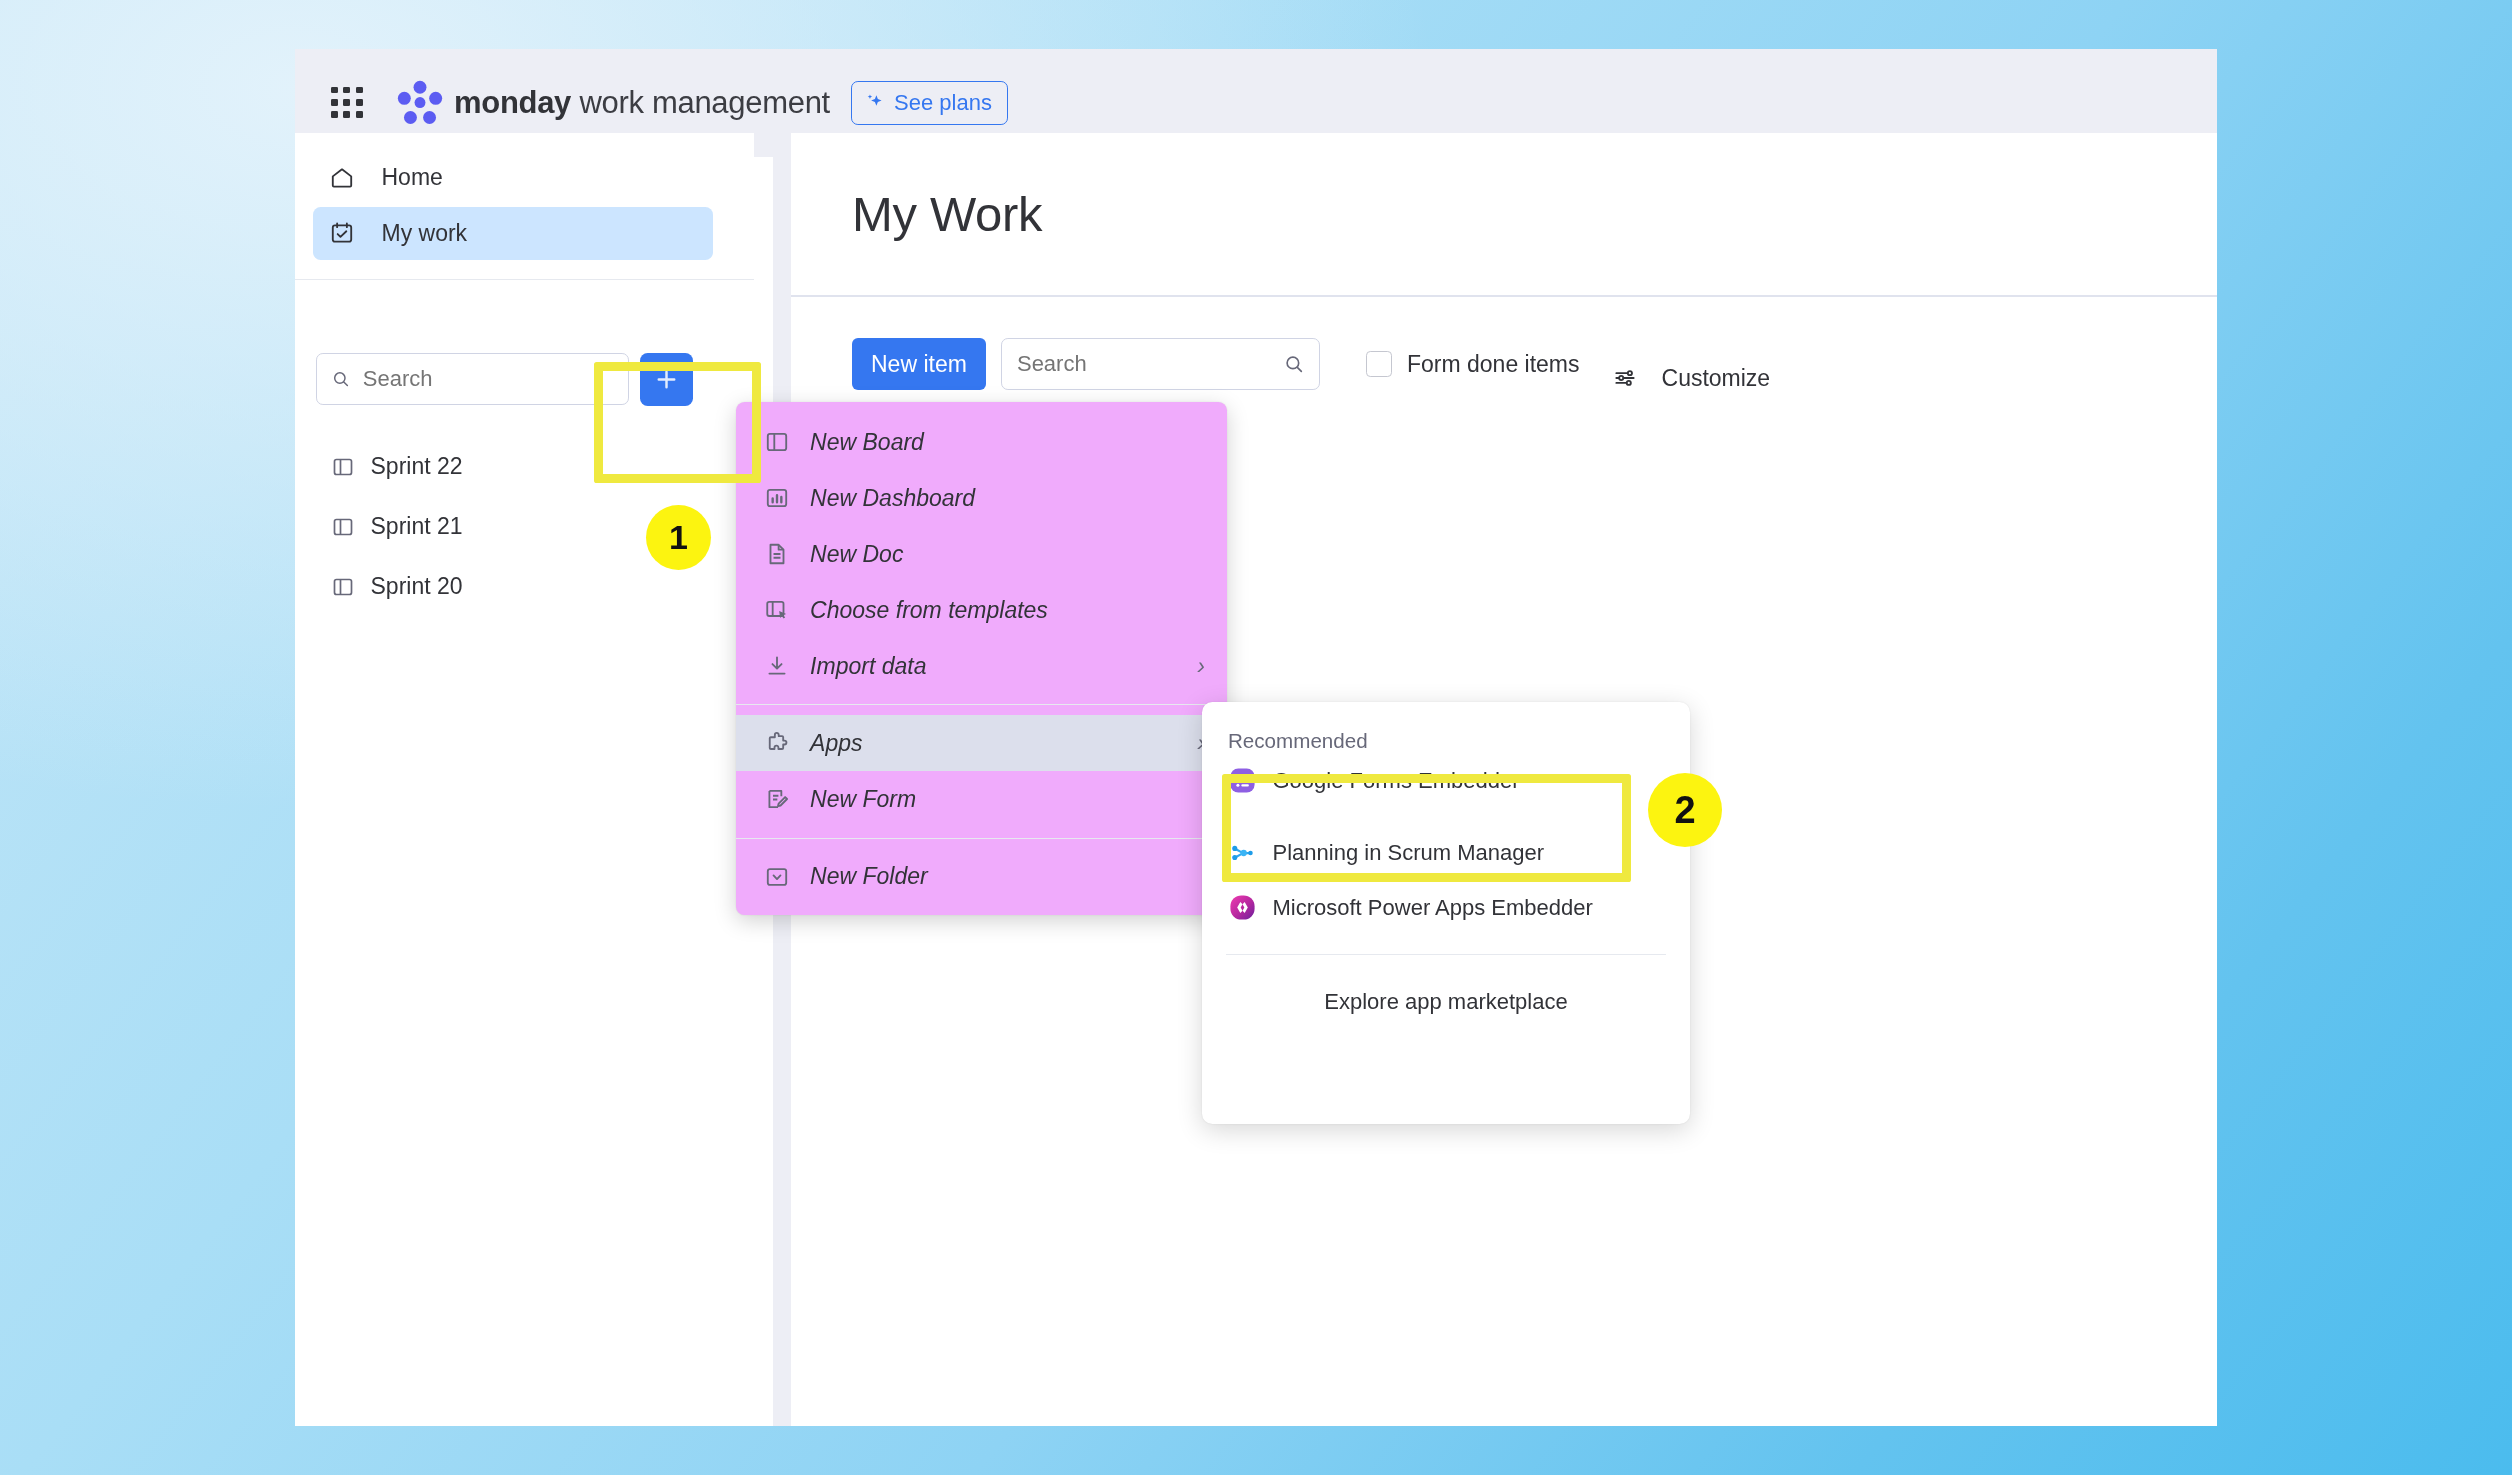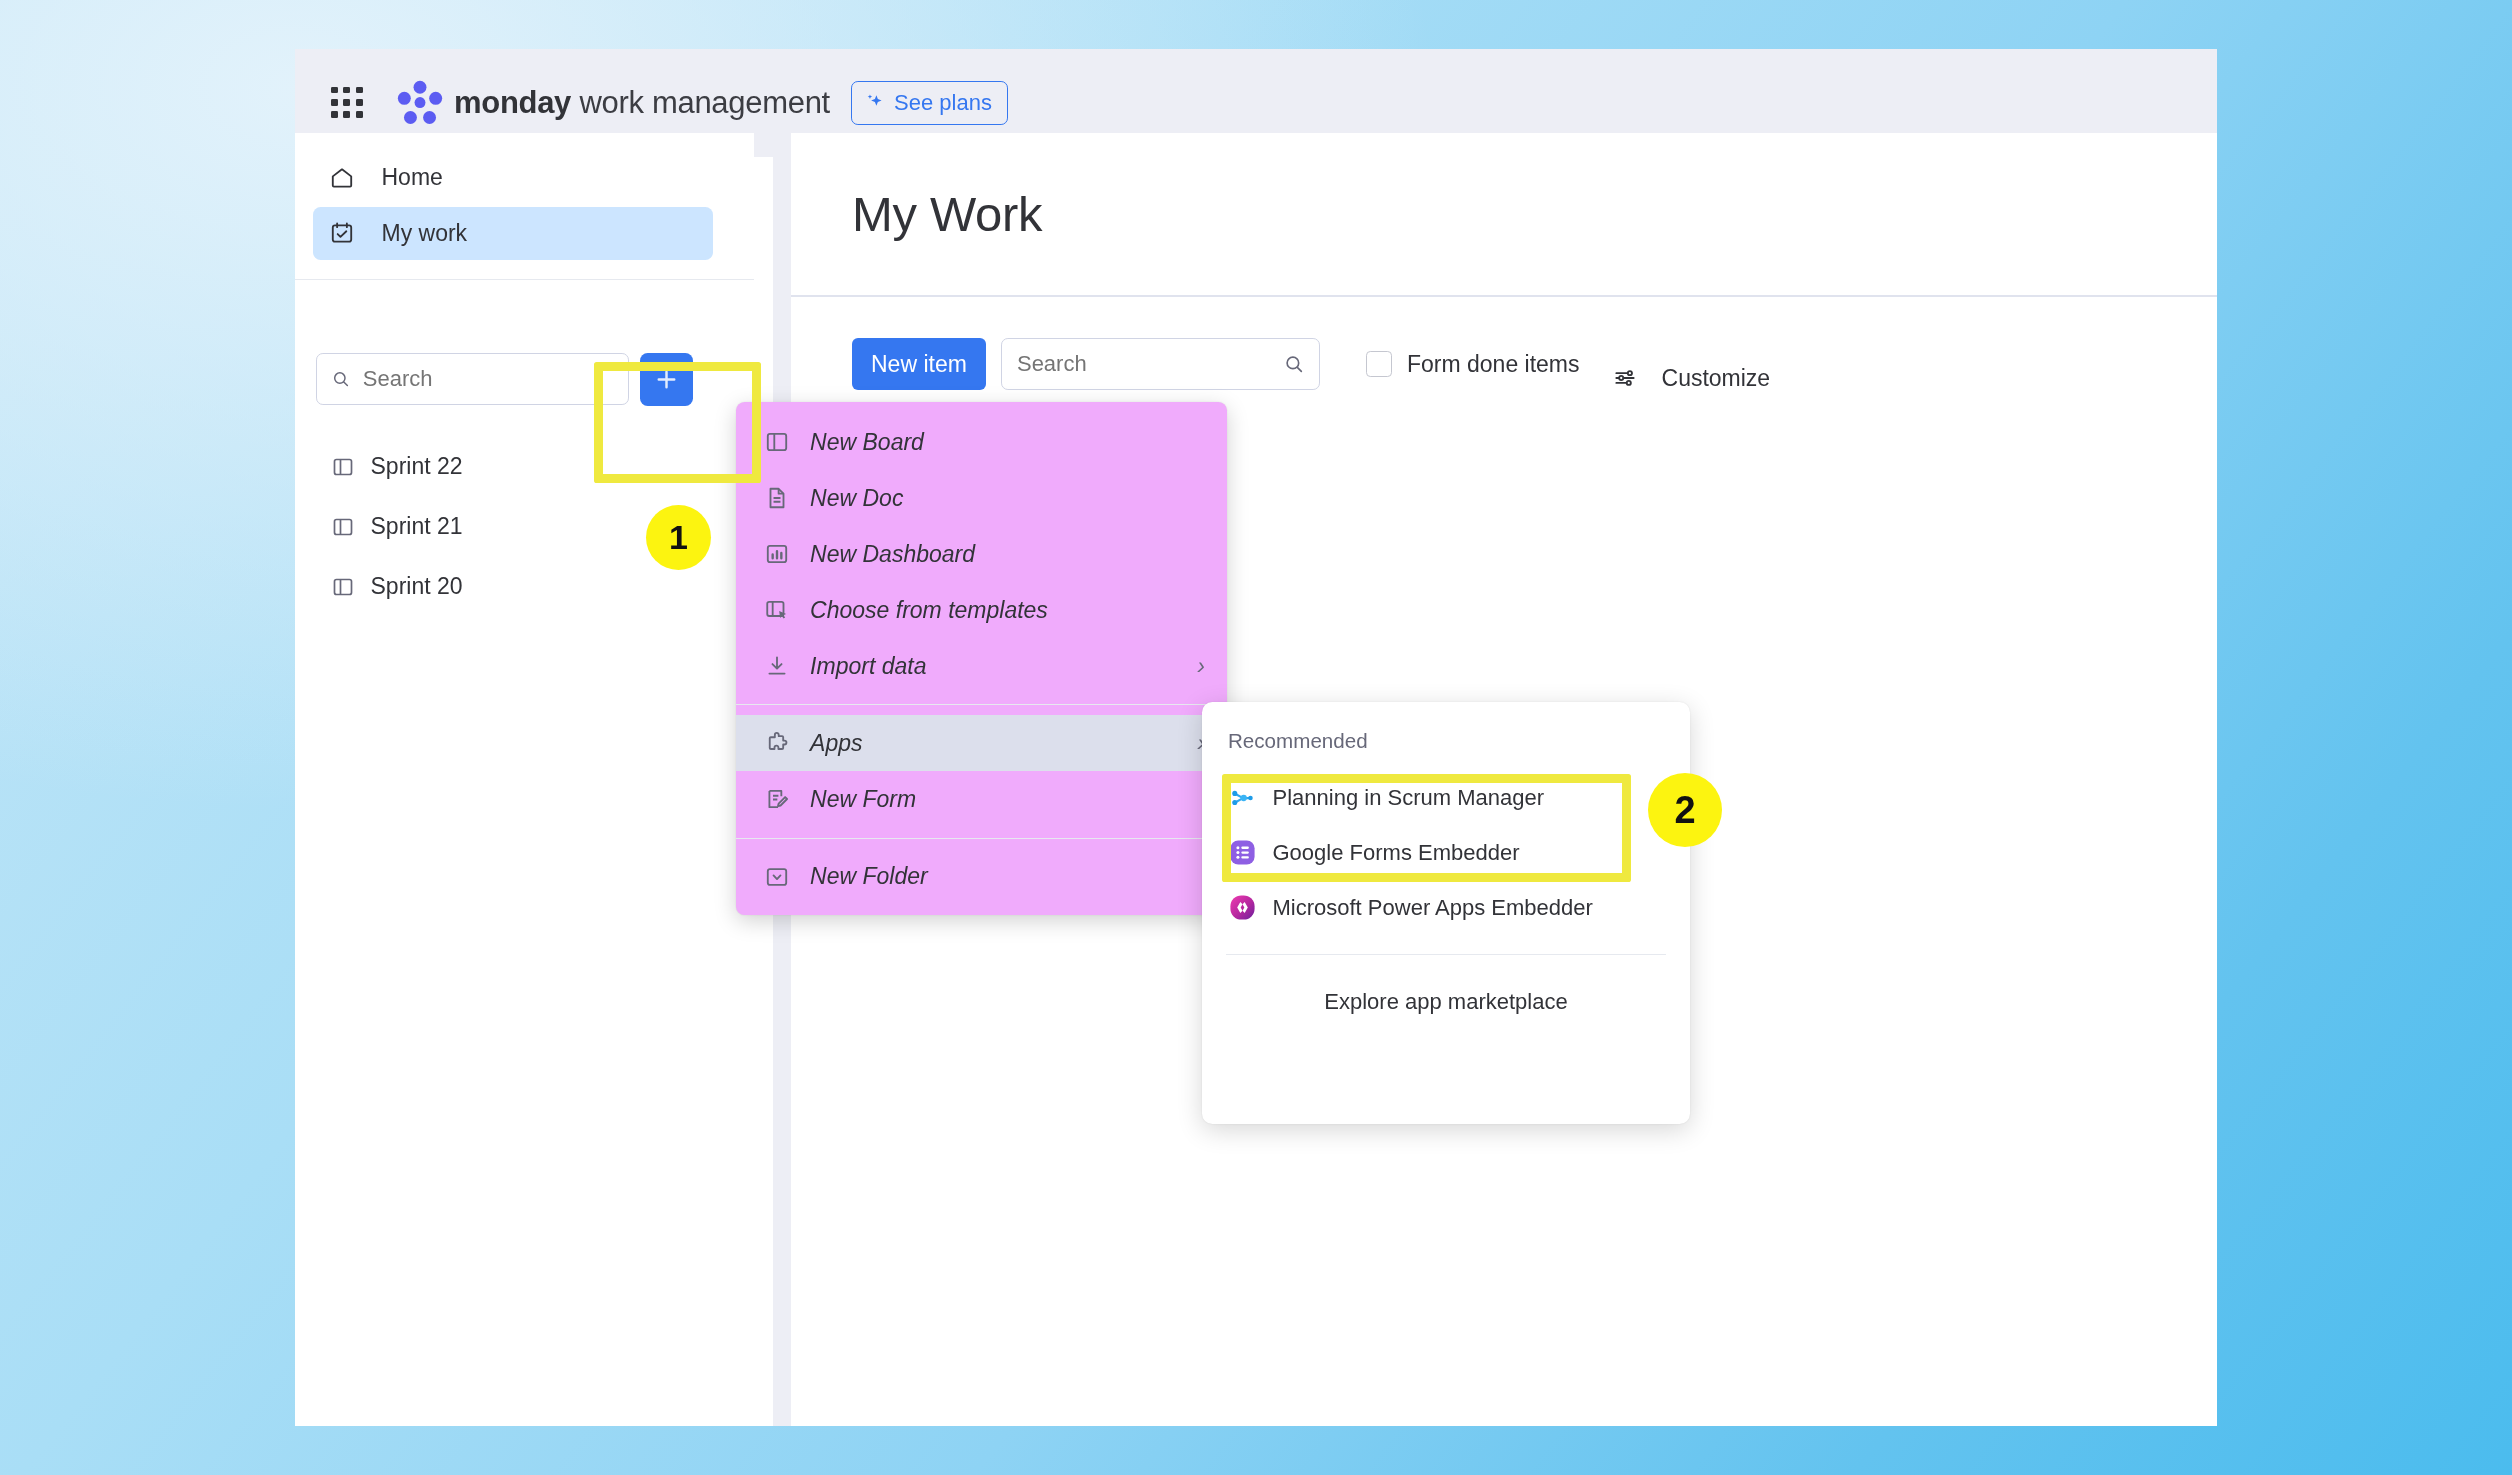--- a/index.html
+++ b/index.html
@@ -385,33 +385,33 @@
 
   <div class="ctx-item">
     <svg class="ico" viewBox="0 0 24 24" fill="none" stroke="#676879" stroke-width="1.7">
       <rect x="3.5" y="4.5" width="17" height="15" rx="2"></rect>
         <path d="M9.5 4.5v15"></path>
     </svg>
     <span class="label">New Board</span>
   </div>
 
   <div class="ctx-item">
+    <svg class="ico" viewBox="0 0 24 24" fill="none" stroke="#676879" stroke-width="1.7">
+      <rect x="3.5" y="4.5" width="17" height="15" rx="2"></rect>
+      <path d="M8 16v-3.5M12 16V9.5M16 16v-5" stroke-width="2.2" stroke-linecap="round"></path>
+    </svg>
+    <span class="label">New Dashboard</span>
+  </div>
+
+  <div class="ctx-item">
     <svg class="ico" viewBox="0 0 24 24" fill="none" stroke="#676879" stroke-width="1.7" stroke-linejoin="round">
       <path d="M6 3.5h7.5L18 8v12.5H6z"></path>
         <path d="M13.5 3.5V8H18M8.8 12h6.4M8.8 15.5h6.4"></path>
     </svg>
     <span class="label">New Doc</span>
-  </div>
-
-  <div class="ctx-item">
-    <svg class="ico" viewBox="0 0 24 24" fill="none" stroke="#676879" stroke-width="1.7">
-      <rect x="3.5" y="4.5" width="17" height="15" rx="2"></rect>
-      <path d="M8 16v-3.5M12 16V9.5M16 16v-5" stroke-width="2.2" stroke-linecap="round"></path>
-    </svg>
-    <span class="label">New Dashboard</span>
   </div>
 
   <div class="ctx-item">
     <svg class="ico" viewBox="0 0 24 24" fill="none" stroke="#676879" stroke-width="1.7">
       <rect x="3" y="4.5" width="15" height="13" rx="1.8"></rect>
         <path d="M8 4.5v13"></path>
       <path d="M14 13l6.5 2.6-2.6 1 1.6 2.3-1.4 1-1.6-2.3-1.6 1.8z" fill="#676879" stroke="none"></path>
     </svg>
     <span class="label">Choose from templates</span>
   </div>
@@ -450,43 +450,43 @@
     <svg class="ico" viewBox="0 0 24 24" fill="none" stroke="#676879" stroke-width="1.7" stroke-linecap="round" stroke-linejoin="round">
       <rect x="3.5" y="4.8" width="17" height="14.4" rx="2"></rect>
       <path d="M8.8 10.5l3.2 3.4 3.2-3.4"></path>
     </svg>
     <span class="label">New Folder</span>
   </div>
 </div>
 
 <div class="sub-menu">
   <div class="sub-head">Recommended</div>
-
-  <div class="app-item first">
-    <svg class="appico" viewBox="0 0 24 24">
-      <path d="M7 9.5l5.5 3M12.5 12.5L7 15.5M12.5 12.5h4.5" stroke="#2ea8f0" stroke-width="1.7" fill="none" stroke-linecap="round"></path>
-      <circle cx="5.6" cy="8.6" r="2.1" fill="#1e9ce8"></circle>
-      <circle cx="5.6" cy="16.2" r="2.1" fill="#1e9ce8"></circle>
-      <circle cx="13" cy="12.4" r="2.6" fill="#3ab4f5"></circle>
-      <circle cx="18.6" cy="12.4" r="1.9" fill="#1e9ce8"></circle>
-    </svg>
-    <span>Planning in Scrum Manager</span>
-  </div>
 
   <div class="app-item">
     <svg class="appico" viewBox="0 0 24 24">
       <rect x="2" y="2" width="20" height="20" rx="6.5" fill="#8e5fe3"></rect>
       <circle cx="8.2" cy="8" r="1.25" fill="#fff"></circle>
         <rect x="11" y="7.1" width="6.3" height="1.9" rx=".95" fill="#fff"></rect>
       <circle cx="8.2" cy="12" r="1.25" fill="#fff"></circle>
         <rect x="11" y="11.1" width="6.3" height="1.9" rx=".95" fill="#fff"></rect>
       <circle cx="8.2" cy="16" r="1.25" fill="#fff"></circle>
         <rect x="11" y="15.1" width="6.3" height="1.9" rx=".95" fill="#fff"></rect>
     </svg>
     <span>Google Forms Embedder</span>
+  </div>
+
+  <div class="app-item first">
+    <svg class="appico" viewBox="0 0 24 24">
+      <path d="M7 9.5l5.5 3M12.5 12.5L7 15.5M12.5 12.5h4.5" stroke="#2ea8f0" stroke-width="1.7" fill="none" stroke-linecap="round"></path>
+      <circle cx="5.6" cy="8.6" r="2.1" fill="#1e9ce8"></circle>
+      <circle cx="5.6" cy="16.2" r="2.1" fill="#1e9ce8"></circle>
+      <circle cx="13" cy="12.4" r="2.6" fill="#3ab4f5"></circle>
+      <circle cx="18.6" cy="12.4" r="1.9" fill="#1e9ce8"></circle>
+    </svg>
+    <span>Planning in Scrum Manager</span>
   </div>
 
   <div class="app-item">
     <svg class="appico" viewBox="0 0 24 24">
       <defs>
         <linearGradient id="pagrad" x1="0" y1="0" x2="1" y2="1">
           <stop offset="0%" stop-color="#ef3bb0"></stop>
           <stop offset="55%" stop-color="#b5279f"></stop>
           <stop offset="100%" stop-color="#6b1f9c"></stop>
         </linearGradient>

